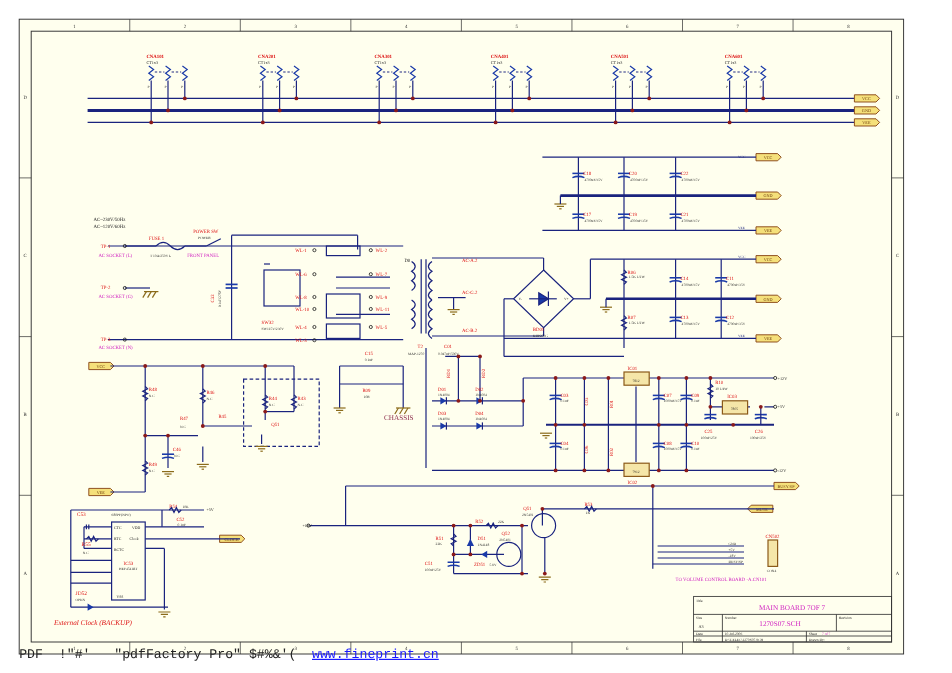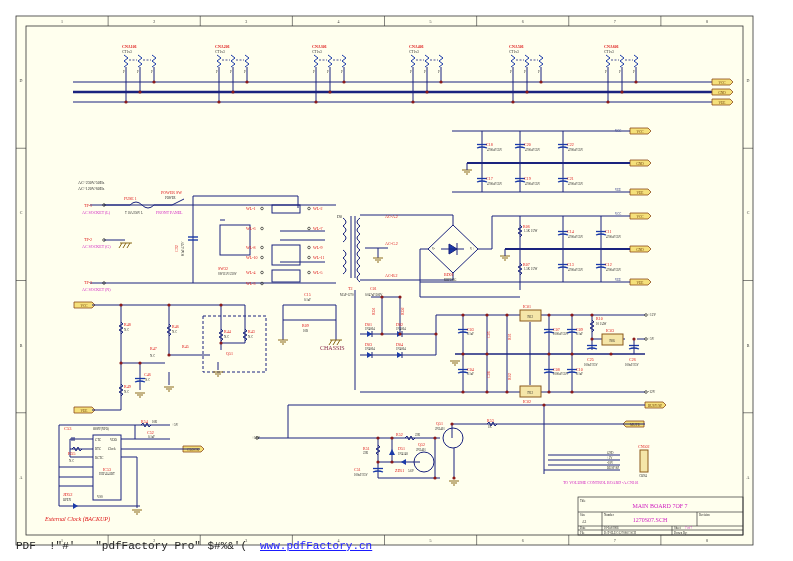--- a/index.html
+++ b/index.html
@@ -788,13 +788,13 @@
         <text x="607" y="459" font-size="3" fill="#222" text-anchor="start" font-weight="normal">+5V</text>
         <text x="607" y="464" font-size="3" fill="#222" text-anchor="start" font-weight="normal">-18V</text>
         <text x="607" y="469" font-size="3" fill="#222" text-anchor="start" font-weight="normal">BUSY/SP</text>
         <text x="563" y="484" font-size="4" fill="#d020c0" text-anchor="start" font-weight="normal">TO VOLUME CONTROL BOARD -A.CN101</text>
         <use href="#dot" x="544" y="405"></use>
         <use href="#dot" x="452" y="424"></use>
       </g>
     </g>
 </svg>
 
-<div class="footer"><span>PDF  !"#'   "pdfFactory Pro" $#%&amp;'(</span><a>www.pdfFactory.cn</a></div>
+<div class="footer"><span>PDF  !"#'   "pdfFactory Pro" $#%&amp;'(</span><a>www.fineprint.cn</a></div>
 
 </body></html>

